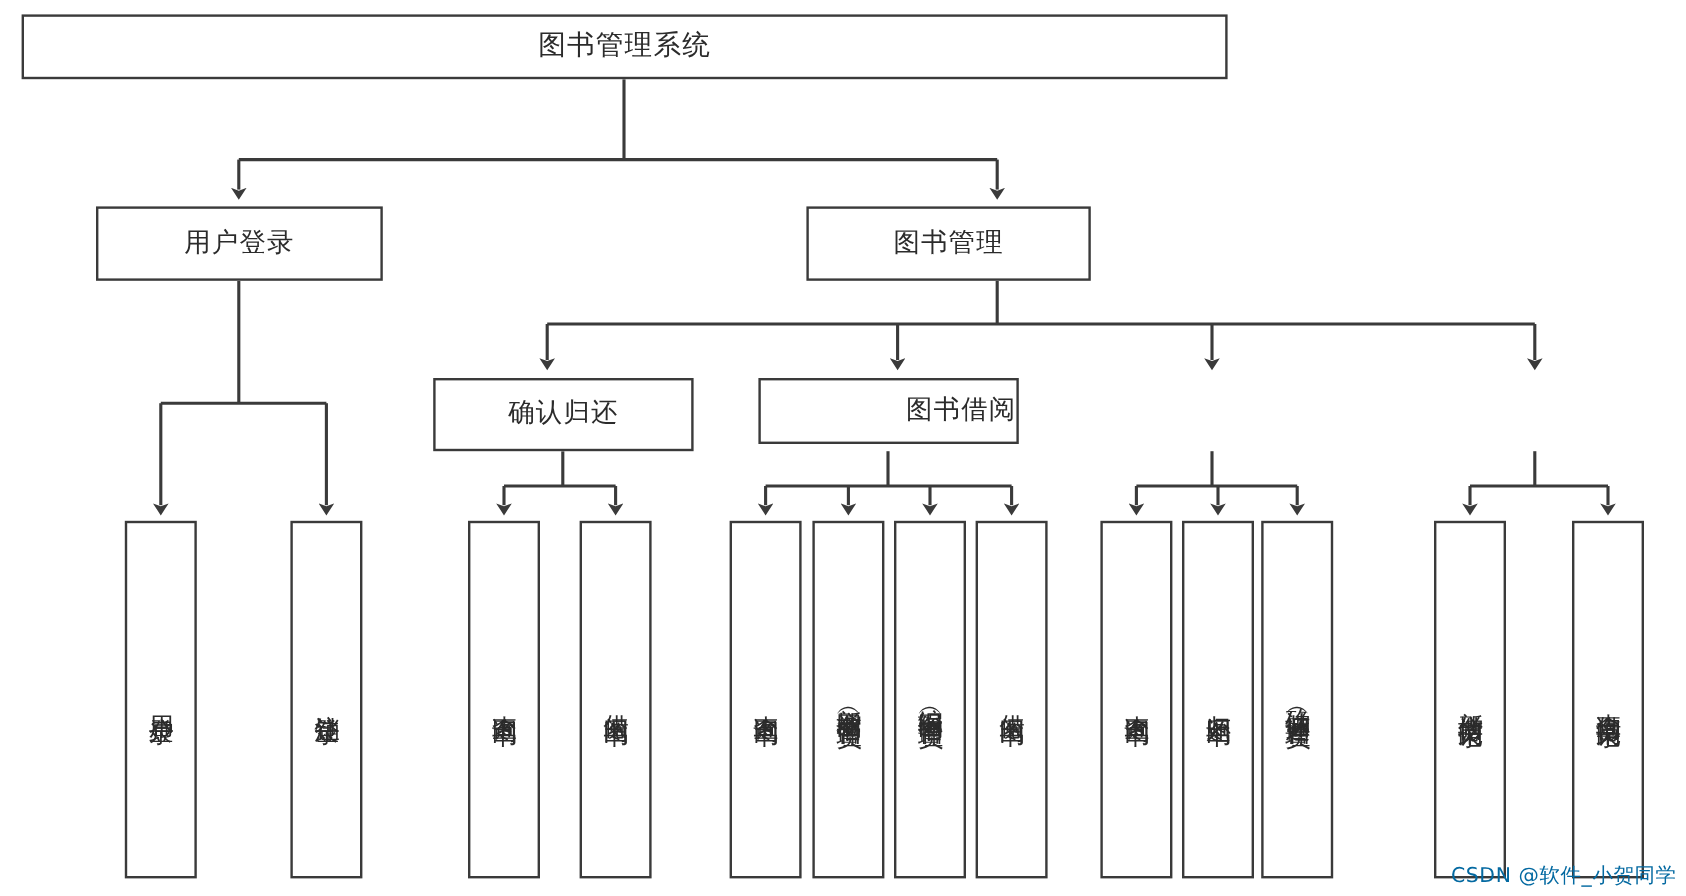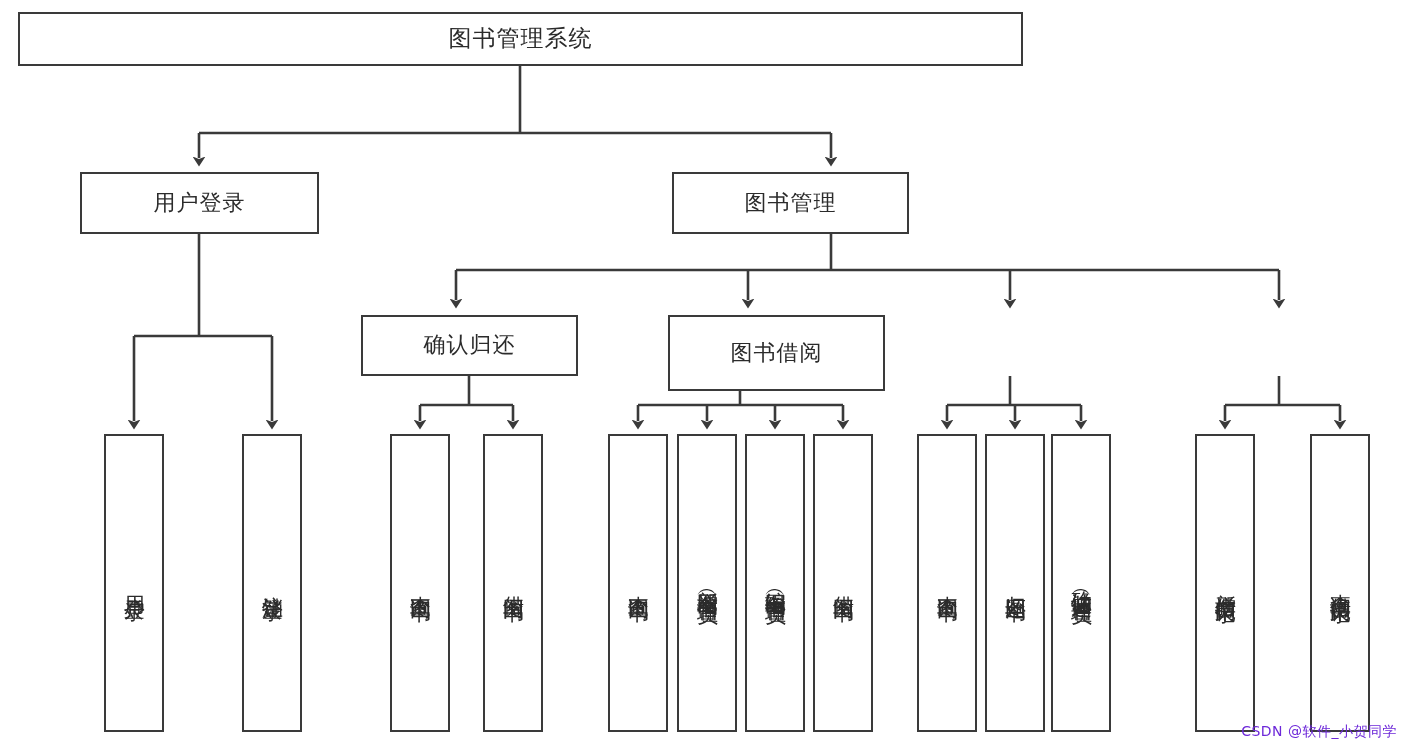--- a/index.html
+++ b/index.html
@@ -7,21 +7,21 @@
   #stage{position:relative;width:1405px;height:747px;background:#fff;overflow:hidden;}
   svg#wires{position:absolute;left:0;top:0;width:1405px;height:747px;}
   .node{position:absolute;box-sizing:border-box;background:#ffffff;border:2.5px solid #3a3a3a;
         display:flex;align-items:center;justify-content:center;text-align:center;color:#2b2b2b;}
   .node.h{font-size:22px;line-height:1.2;letter-spacing:1px;}
   .node.root{font-size:23px;}
   .leaf{position:absolute;box-sizing:border-box;background:#ffffff;border:2.5px solid #3a3a3a;
         display:flex;align-items:center;justify-content:center;}
   .vtext{writing-mode:vertical-rl;text-orientation:upright;font-size:21px;line-height:1.38;
          letter-spacing:2px;color:#2b2b2b;white-space:nowrap;}
-  .watermark{position:absolute;right:8px;bottom:6px;font-size:14px;color:#6d28d9;
+  .watermark{position:absolute;right:8px;bottom:6px;font-size:17px;color:#0369a1;
              letter-spacing:.5px;white-space:nowrap;}
 </style>
 </head>
 <body>
 
 <div id="stage">
 
   <svg id="wires" xmlns="http://www.w3.org/2000/svg">
     <defs>
       <marker id="arw" markerWidth="11" markerHeight="13" refX="1.5" refY="6.5" orient="auto" markerUnits="userSpaceOnUse">
@@ -79,21 +79,21 @@
   <div class="node h" style="left:80px;top:172px;width:239px;height:62px;">
     <span>用户登录</span>
   </div>
   <div class="node h" style="left:672px;top:172px;width:237px;height:62px;">
     <span>图书管理</span>
   </div>
 
   <div class="node h" style="left:361px;top:315px;width:217px;height:61px;">
     <span>确认归还</span>
   </div>
-  <div class="node h" style="left:668px;top:315px;width:217px;height:76px;">
+  <div class="node h" style="left:632px;top:315px;width:217px;height:55px;justify-content:flex-end;">
     <span>图书借阅</span>
   </div>
 
   <div class="leaf" style="left:104px;top:434px;width:60px;height:298px;">
     <span class="vtext">用户登录</span>
   </div>
   <div class="leaf" style="left:242px;top:434px;width:60px;height:298px;">
     <span class="vtext">注销登录</span>
   </div>
 

